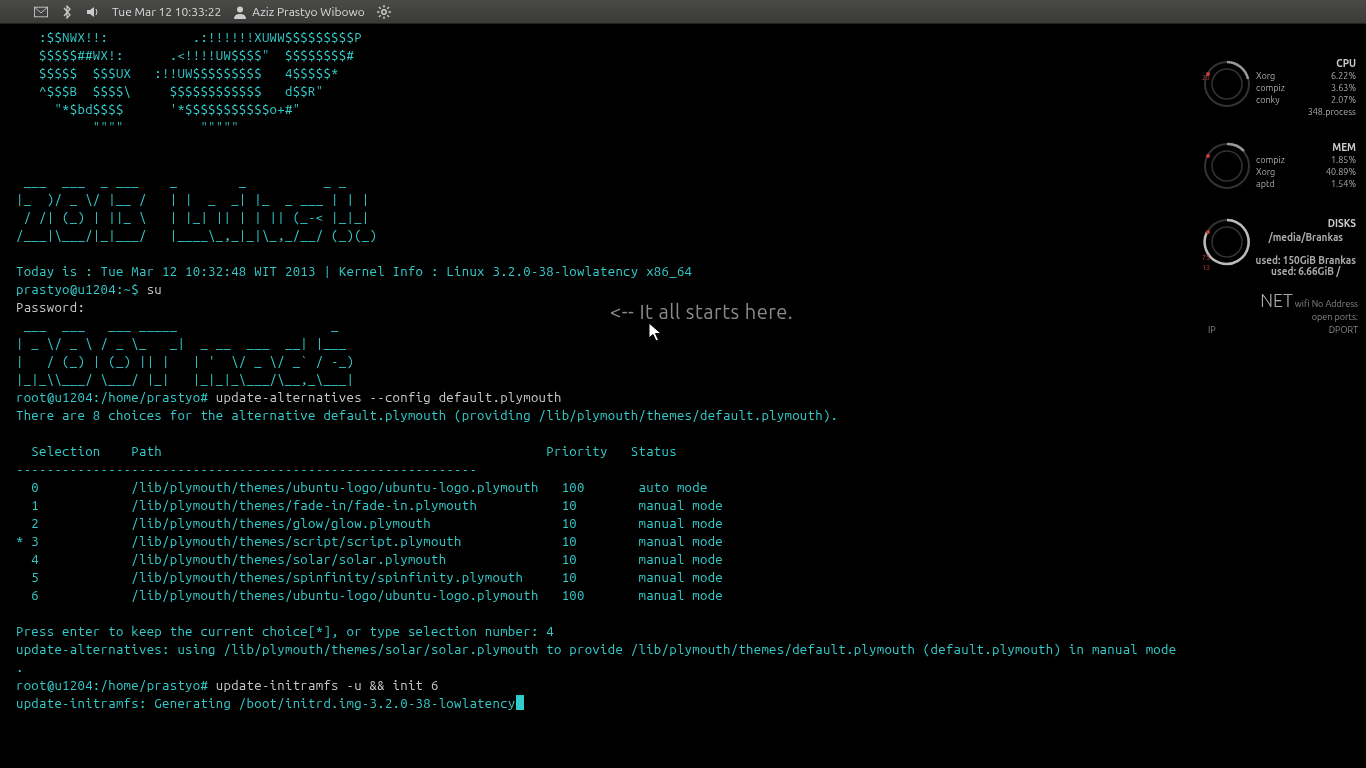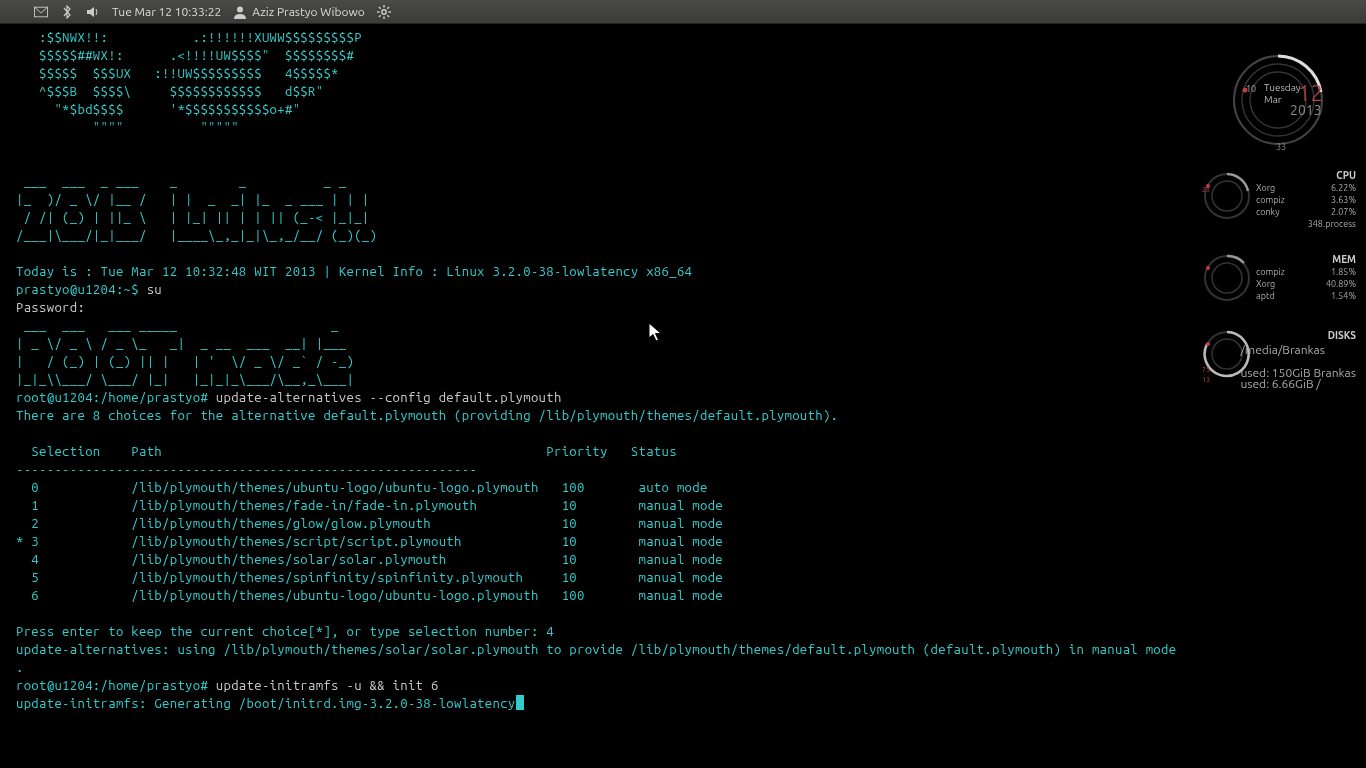--- a/index.html
+++ b/index.html
@@ -148,24 +148,25 @@
   .net-block .net-h {
     font-size: 18px;
     color: #aaa;
     font-weight: 300;
     display: inline;
   }
   .red-dot { fill: #c04040; }
   .disks-sub {
     position: absolute;
     top: 22px; right: 2px;
-    font-size: 12px;
+    font-size: 10px;
     color: #aaa;
-    text-align: left;
+    text-align: center;
     line-height: 11px;
+    font-weight: bold;
   }
 </style>
 </head>
 <body>
 
 <div class="topbar">
   <div class="right">
     <span class="icon">
       <svg width="16" height="12" viewBox="0 0 16 12">
           <rect x="0.5" y="0.5" width="15" height="11" fill="none" stroke="#ccc"></rect>
@@ -203,20 +204,21 @@
             <line x1="10.3" y1="10.3" x2="12" y2="12"></line>
             <line x1="2" y1="12" x2="3.7" y2="10.3"></line>
             <line x1="10.3" y1="3.7" x2="12" y2="2"></line>
           </g>
         </svg>
     </span>
   </div>
 </div>
 
 <div class="wallpaper">
+  <div class="tag">&lt;-- It all starts here.</div>
 </div>
 
 <div class="cursor">
   <svg width="16" height="22" viewBox="0 0 16 22">
       <path d="M1 1 L1 16 L5 12.5 L8 19 L10.5 18 L7.5 11.5 L13 11.5 Z" fill="#fff" stroke="#000"></path>
     </svg>
 </div>
 
 <div class="terminal"><span class="cyan">   :$$NWX!!:           .:!!!!!!XUWW$$$$$$$$$P
    $$$$$##WX!:      .&lt;!!!!UW$$$$"  $$$$$$$$#
@@ -252,37 +254,20 @@
 <span class="cyan">  6            /lib/plymouth/themes/ubuntu-logo/ubuntu-logo.plymouth   100       manual mode</span>
 
 <span class="cyan">Press enter to keep the current choice[*], or type selection number: 4</span>
 <span class="cyan">update-alternatives: using /lib/plymouth/themes/solar/solar.plymouth to provide /lib/plymouth/themes/default.plymouth (default.plymouth) in manual mode</span>
 <span class="cyan">.</span>
 <span class="cyan">root@u1204:/home/prastyo# </span><span class="white">update-initramfs -u &amp;&amp; init 6</span>
 <span class="cyan">update-initramfs: Generating /boot/initrd.img-3.2.0-38-lowlatency</span><span class="term-cursor"></span></div>
 
 <div class="widgets">
 
-  <div class="gauge gauge-clock" style="height:100px;">
-    <svg width="150" height="100" viewBox="0 0 150 100">
-      <circle cx="70" cy="50" r="44" fill="none" stroke="#444" stroke-width="2"></circle>
-      <path d="M70 6 A44 44 0 0 1 113 42" fill="none" stroke="#ddd" stroke-width="3"></path>
-      <circle cx="70" cy="50" r="36" fill="none" stroke="#333" stroke-width="1.5"></circle>
-      <circle cx="70" cy="50" r="28" fill="none" stroke="#333" stroke-width="1.5"></circle>
-      <circle cx="37" cy="40" r="2.5" class="red-dot"></circle>
-    </svg>
-    <div class="hr">10</div>
-    <div class="clock-center">
-      <div>Tuesday</div>
-      <div>Mar</div>
-    </div>
-    <div class="big-day">12</div>
-    <div class="year">2013</div>
-    <div class="tick33">33</div>
-  </div>
 
   <div class="gauge" style="height:72px;">
     <svg width="50" height="60" viewBox="0 0 50 60" style="position:absolute;left:-6px;top:4px;">
       <circle cx="25" cy="30" r="22" fill="none" stroke="#333" stroke-width="2"></circle>
       <path d="M25 8 A22 22 0 0 1 46 25" fill="none" stroke="#999" stroke-width="2.5"></path>
       <circle cx="25" cy="30" r="15" fill="none" stroke="#333" stroke-width="1.5"></circle>
       <circle cx="6" cy="20" r="2" class="red-dot"></circle>
       <text x="0" y="26" font-size="7" fill="#c04040">23</text>
     </svg>
     <div class="label-block">
@@ -340,14 +325,22 @@
       <div class="h">DISKS</div>
     </div>
     <div class="disks-sub">
       <div>/media/Brankas</div>
       <div style="height:12px"></div>
       <div>used: 150GiB Brankas</div>
       <div>used: 6.66GiB /</div>
     </div>
   </div>
 
+  <div class="net-block">
+    <div><span class="net-h">NET</span> <span>wifi No Address</span></div>
+    <div>open ports:</div>
+    <div class="row" style="display:flex;justify-content:space-between;">
+        <span>IP</span>
+        <span>DPORT</span>
+      </div>
+  </div>
 
 </div>
 
 </body></html>

